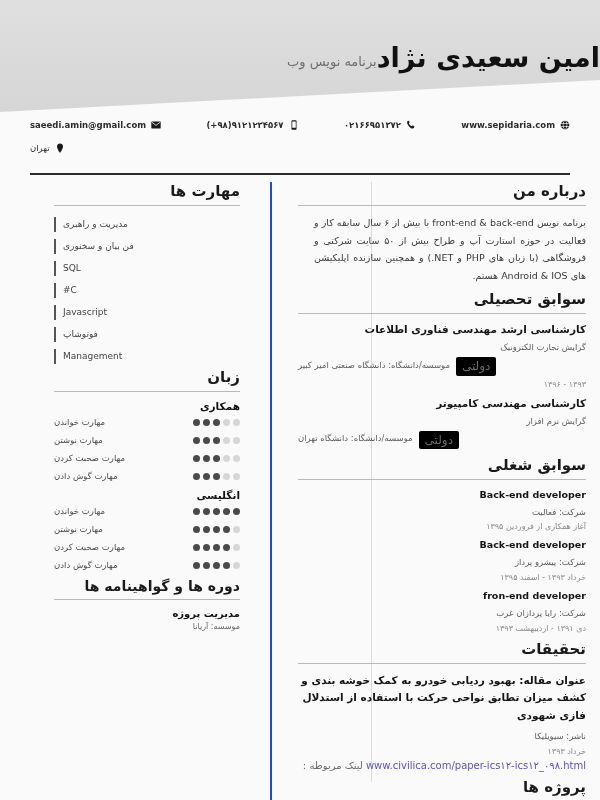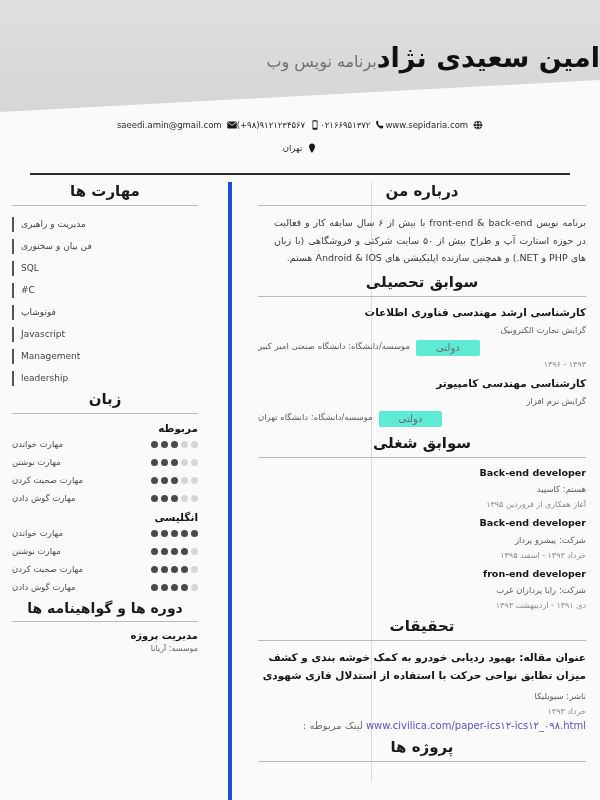--- a/index.html
+++ b/index.html
@@ -46,58 +46,59 @@
   }
   .full-name {
     font-size: 27px;
     font-weight: bold;
     color: #111;
     letter-spacing: 0;
     line-height: 1.25;
     margin: 0;
   }
   .job-title {
-    font-size: 16px;
+    font-size: 13px;
     color: #6f6f6f;
     margin-top: 6px;
   }
 
   
   .contact-strip {
     position: absolute;
     top: 120px;
     left: 0;
     width: 600px;
     box-sizing: border-box;
     padding: 0 30px;
   }
   .contact-row {
     display: flex;
     flex-direction: row-reverse;
-    justify-content: center;
+    justify-content: space-between;
     align-items: center;
     direction: rtl;
+    font-weight: bold;
   }
   .contact-item {
     display: flex;
     flex-direction: row;
     align-items: center;
     gap: 5px;
     font-size: 8.5px;
     color: #2b2b2b;
     white-space: nowrap;
     direction: ltr;
   }
   .contact-item .ctext { order: 1; }
   .contact-item .cicon { order: 2; }
   .cicon svg { display: block; }
   .contact-row-2 {
     display: flex;
     flex-direction: row;
-    justify-content: center;
+    justify-content: flex-end;
     margin-top: 13px;
     direction: rtl;
     padding-left: 0;
   }
   .contact-row-2 .contact-item {
     direction: rtl;
     font-size: 8.5px;
   }
   .contact-row-2 .ctext { order: 2; }
   .contact-row-2 .cicon { order: 1; }
@@ -121,43 +122,43 @@
     display: flex;
     flex-direction: row;
     box-sizing: border-box;
   }
   .col-right {
     width: 228px;
     padding: 0 30px 0 12px;
     box-sizing: border-box;
   }
   .col-left {
-    width: 372px;
+    width: 330px;
     padding: 0 14px 0 26px;
     box-sizing: border-box;
-    border-left: 4px solid #1d4ed8;
+    border-left: 2px solid #1d4ed8;
   }
   .divider-v {
     position: absolute;
     top: 182px;
     left: 371px;
     width: 1px;
     height: 600px;
     background: #dcdcdc;
   }
 
   
   .section {
     margin-bottom: 2px;
   }
   .section-title {
     font-size: 15px;
     font-weight: bold;
     color: #1a1a1a;
-    text-align: center;
+    text-align: right;
     padding-bottom: 5px;
     margin: 0;
   }
   .section-title.sm { font-size: 14px; }
   .section-rule {
     height: 1px;
     background: #b9b9b9;
     margin-bottom: 8px;
   }
 
@@ -271,24 +272,24 @@
   }
   .inst-line {
     display: flex;
     flex-direction: row-reverse;
     justify-content: flex-start;
     align-items: center;
     gap: 6px;
   }
   .badge {
     display: inline-block;
-    background: #5eead4;
+    background: #000000;
     color: #6b6b6b;
-    font-size: 10px;
-    padding: 2px 20px;
+    font-size: 12px;
+    padding: 2px 6px;
     border-radius: 2px;
     line-height: 1.2;
   }
   .paper-title {
     font-size: 10.5px;
     font-weight: bold;
     color: #151515;
     line-height: 1.7;
     text-align: right;
     margin-bottom: 5px;
@@ -410,21 +411,21 @@
           </div>
         </div>
       </div>
 
       <div class="section">
         <div class="section-title">سوابق شغلی</div>
         <div class="section-rule"></div>
 
         <div class="entry">
           <div class="entry-title en">Back-end developer</div>
-          <div class="entry-sub">هستم: کاسپید</div>
+          <div class="entry-sub">شرکت: فعالیت</div>
           <div class="entry-meta">آغاز همکاری از فروردین ۱۳۹۵</div>
         </div>
 
         <div class="entry">
           <div class="entry-title en">Back-end developer</div>
           <div class="entry-sub">شرکت: پیشرو پرداز</div>
           <div class="entry-meta">خرداد ۱۳۹۳ - اسفند ۱۳۹۵</div>
         </div>
 
         <div class="entry">
@@ -473,42 +474,38 @@
         <div class="skill-item">
           <span class="skill-bar"></span>
           <span class="skill-label">SQL</span>
         </div>
         <div class="skill-item">
           <span class="skill-bar"></span>
           <span class="skill-label">C#</span>
         </div>
         <div class="skill-item">
           <span class="skill-bar"></span>
-          <span class="skill-label">فوتوشاپ</span>
+          <span class="skill-label">Javascript</span>
         </div>
         <div class="skill-item">
           <span class="skill-bar"></span>
-          <span class="skill-label">Javascript</span>
+          <span class="skill-label">فوتوشاپ</span>
         </div>
         <div class="skill-item">
           <span class="skill-bar"></span>
           <span class="skill-label">Management</span>
         </div>
-        <div class="skill-item">
-          <span class="skill-bar"></span>
-          <span class="skill-label">leadership</span>
-        </div>
       </div>
 
       <div class="section">
         <div class="section-title">زبان</div>
         <div class="section-rule"></div>
 
         <div class="lang-group">
-          <div class="lang-name">مربوطه</div>
+          <div class="lang-name">همکاری</div>
 
           <div class="lang-row">
             <span class="lr-label">مهارت خواندن</span>
             <span class="dots">
                 <span class="dot"></span>
                 <span class="dot"></span>
                 <span class="dot on"></span>
                 <span class="dot on"></span>
                 <span class="dot on"></span>
               </span>

